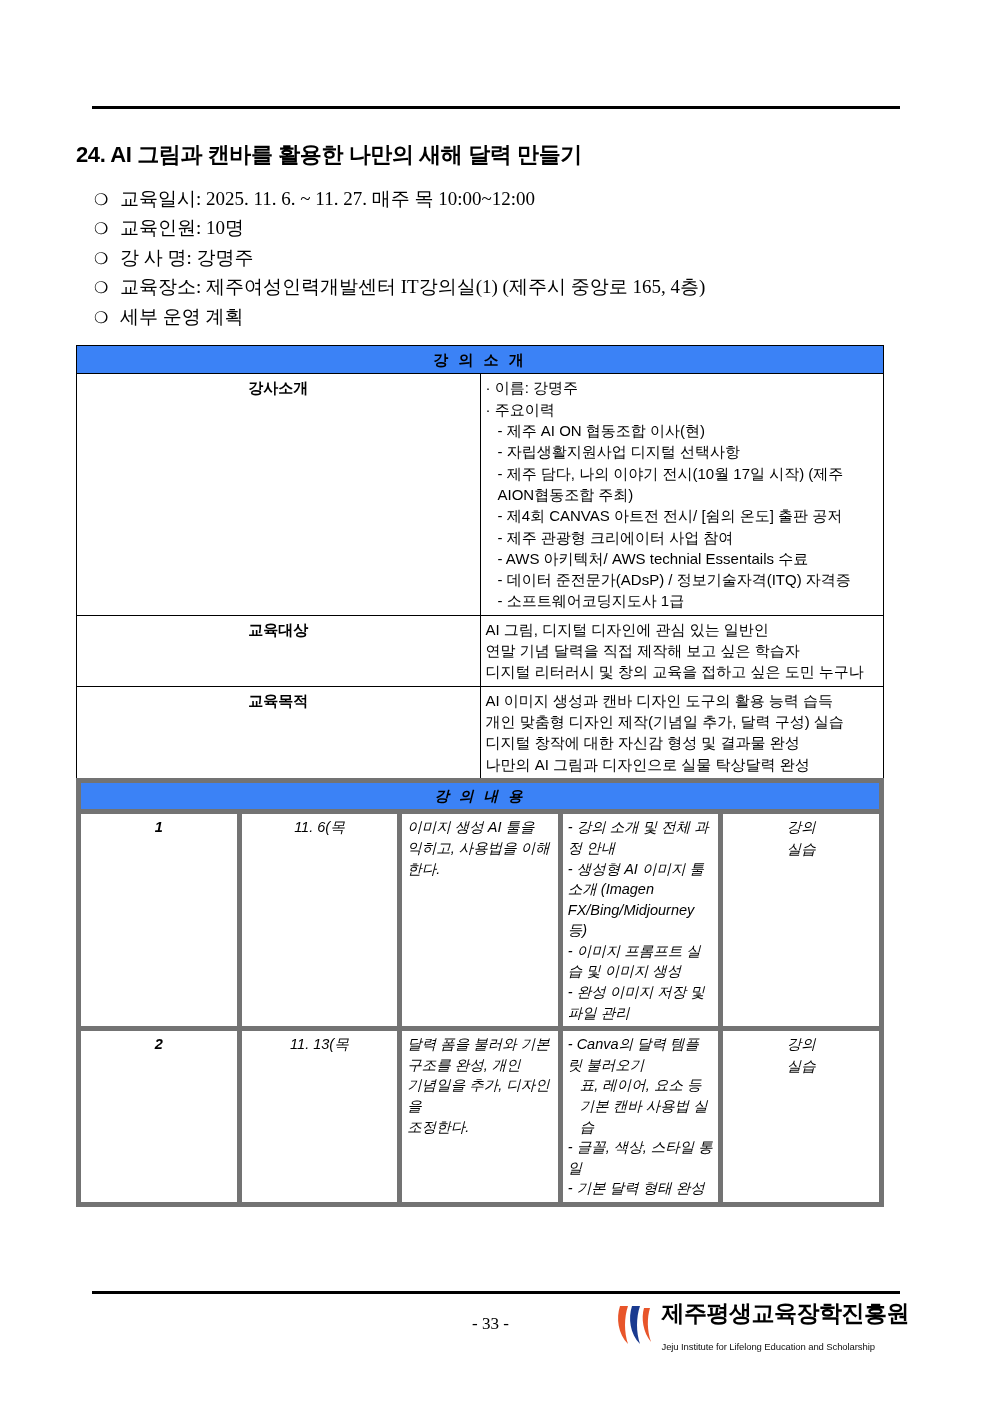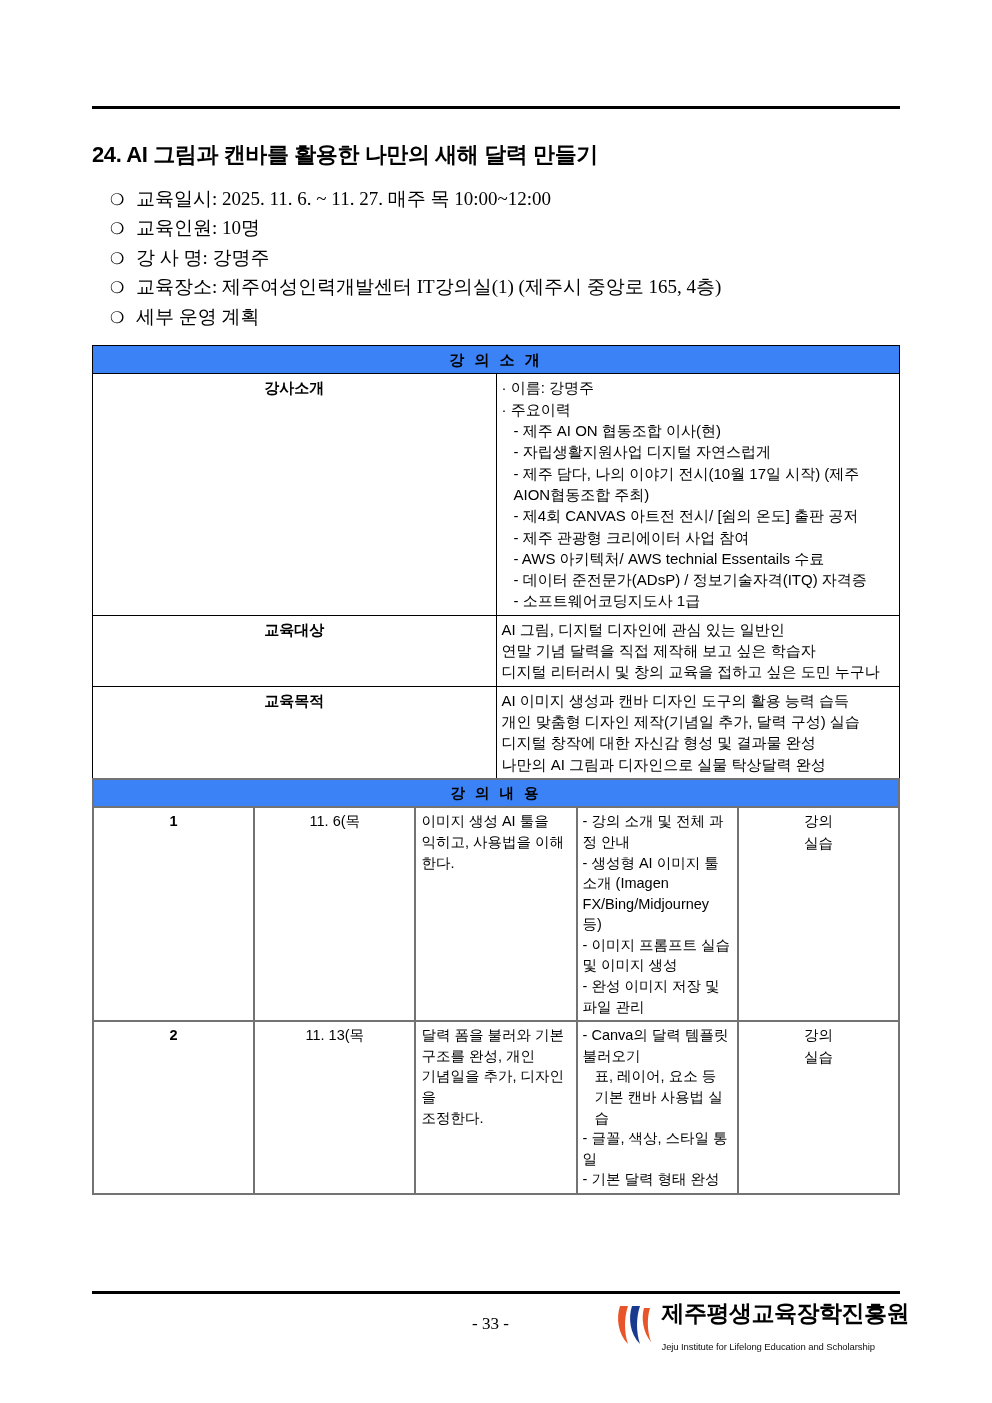--- a/index.html
+++ b/index.html
@@ -30,21 +30,21 @@
   }
   .bottom-rule {
     position: absolute;
     left: 92px;
     top: 1291px;
     width: 808px;
     border-top: 3px solid #000;
   }
   .content {
     position: absolute;
-    left: 92px;
+    left: 76px;
     top: 140px;
     width: 808px;
   }
   h1.doc-title {
     font-size: 22px;
     font-weight: bold;
     margin: 0 0 14px 0;
     letter-spacing: -0.4px;
     font-family: "Liberation Sans", sans-serif;
   }
@@ -102,26 +102,27 @@
     text-justify: inter-ideograph;
   }
   .indent1 { padding-left: 12px; }
   table.sched {
     border-collapse: collapse;
     width: 808px;
     table-layout: fixed;
     margin-top: -1px;
   }
   table.sched td, table.sched th {
-    border: 2px solid #737373;
+    border: 5px solid #737373;
     font-size: 14.5px;
     line-height: 1.42;
     padding: 3px 5px;
     font-family: "Liberation Sans", sans-serif;
     vertical-align: top;
+    font-style: italic;
   }
   table.sched th {
     text-align: center;
     font-weight: bold;
     vertical-align: middle;
     font-size: 15px;
   }
   .c-num { width: 34px; text-align: center; vertical-align: middle; font-weight: bold; }
   .c-date { width: 62px; text-align: center; vertical-align: middle; }
   .c-goal { width: 200px; vertical-align: middle; }
@@ -192,21 +193,21 @@
       <tbody>
           <tr>
         <td class="band" colspan="2">강 의 소 개</td>
       </tr>
       <tr>
         <td class="rowlabel">강사소개</td>
         <td class="cellbody">
           <p>· 이름: 강명주</p>
           <p>· 주요이력</p>
           <p class="indent1">- 제주 AI ON 협동조합 이사(현)</p>
-          <p class="indent1">- 자립생활지원사업 디지털 자연스럽게</p>
+          <p class="indent1">- 자립생활지원사업 디지털 선택사항</p>
           <p class="indent1">- 제주 담다, 나의 이야기 전시(10월 17일 시작) (제주AION협동조합 주최)</p>
           <p class="indent1">- 제4회 CANVAS 아트전 전시/ [쉼의 온도] 출판 공저</p>
           <p class="indent1">- 제주 관광형 크리에이터 사업 참여</p>
           <p class="indent1">- AWS 아키텍처/ AWS technial Essentails 수료</p>
           <p class="indent1">- 데이터 준전문가(ADsP) / 정보기술자격(ITQ) 자격증</p>
           <p class="indent1">- 소프트웨어코딩지도사 1급</p>
         </td>
       </tr>
       <tr>
         <td class="rowlabel">교육대상</td>

